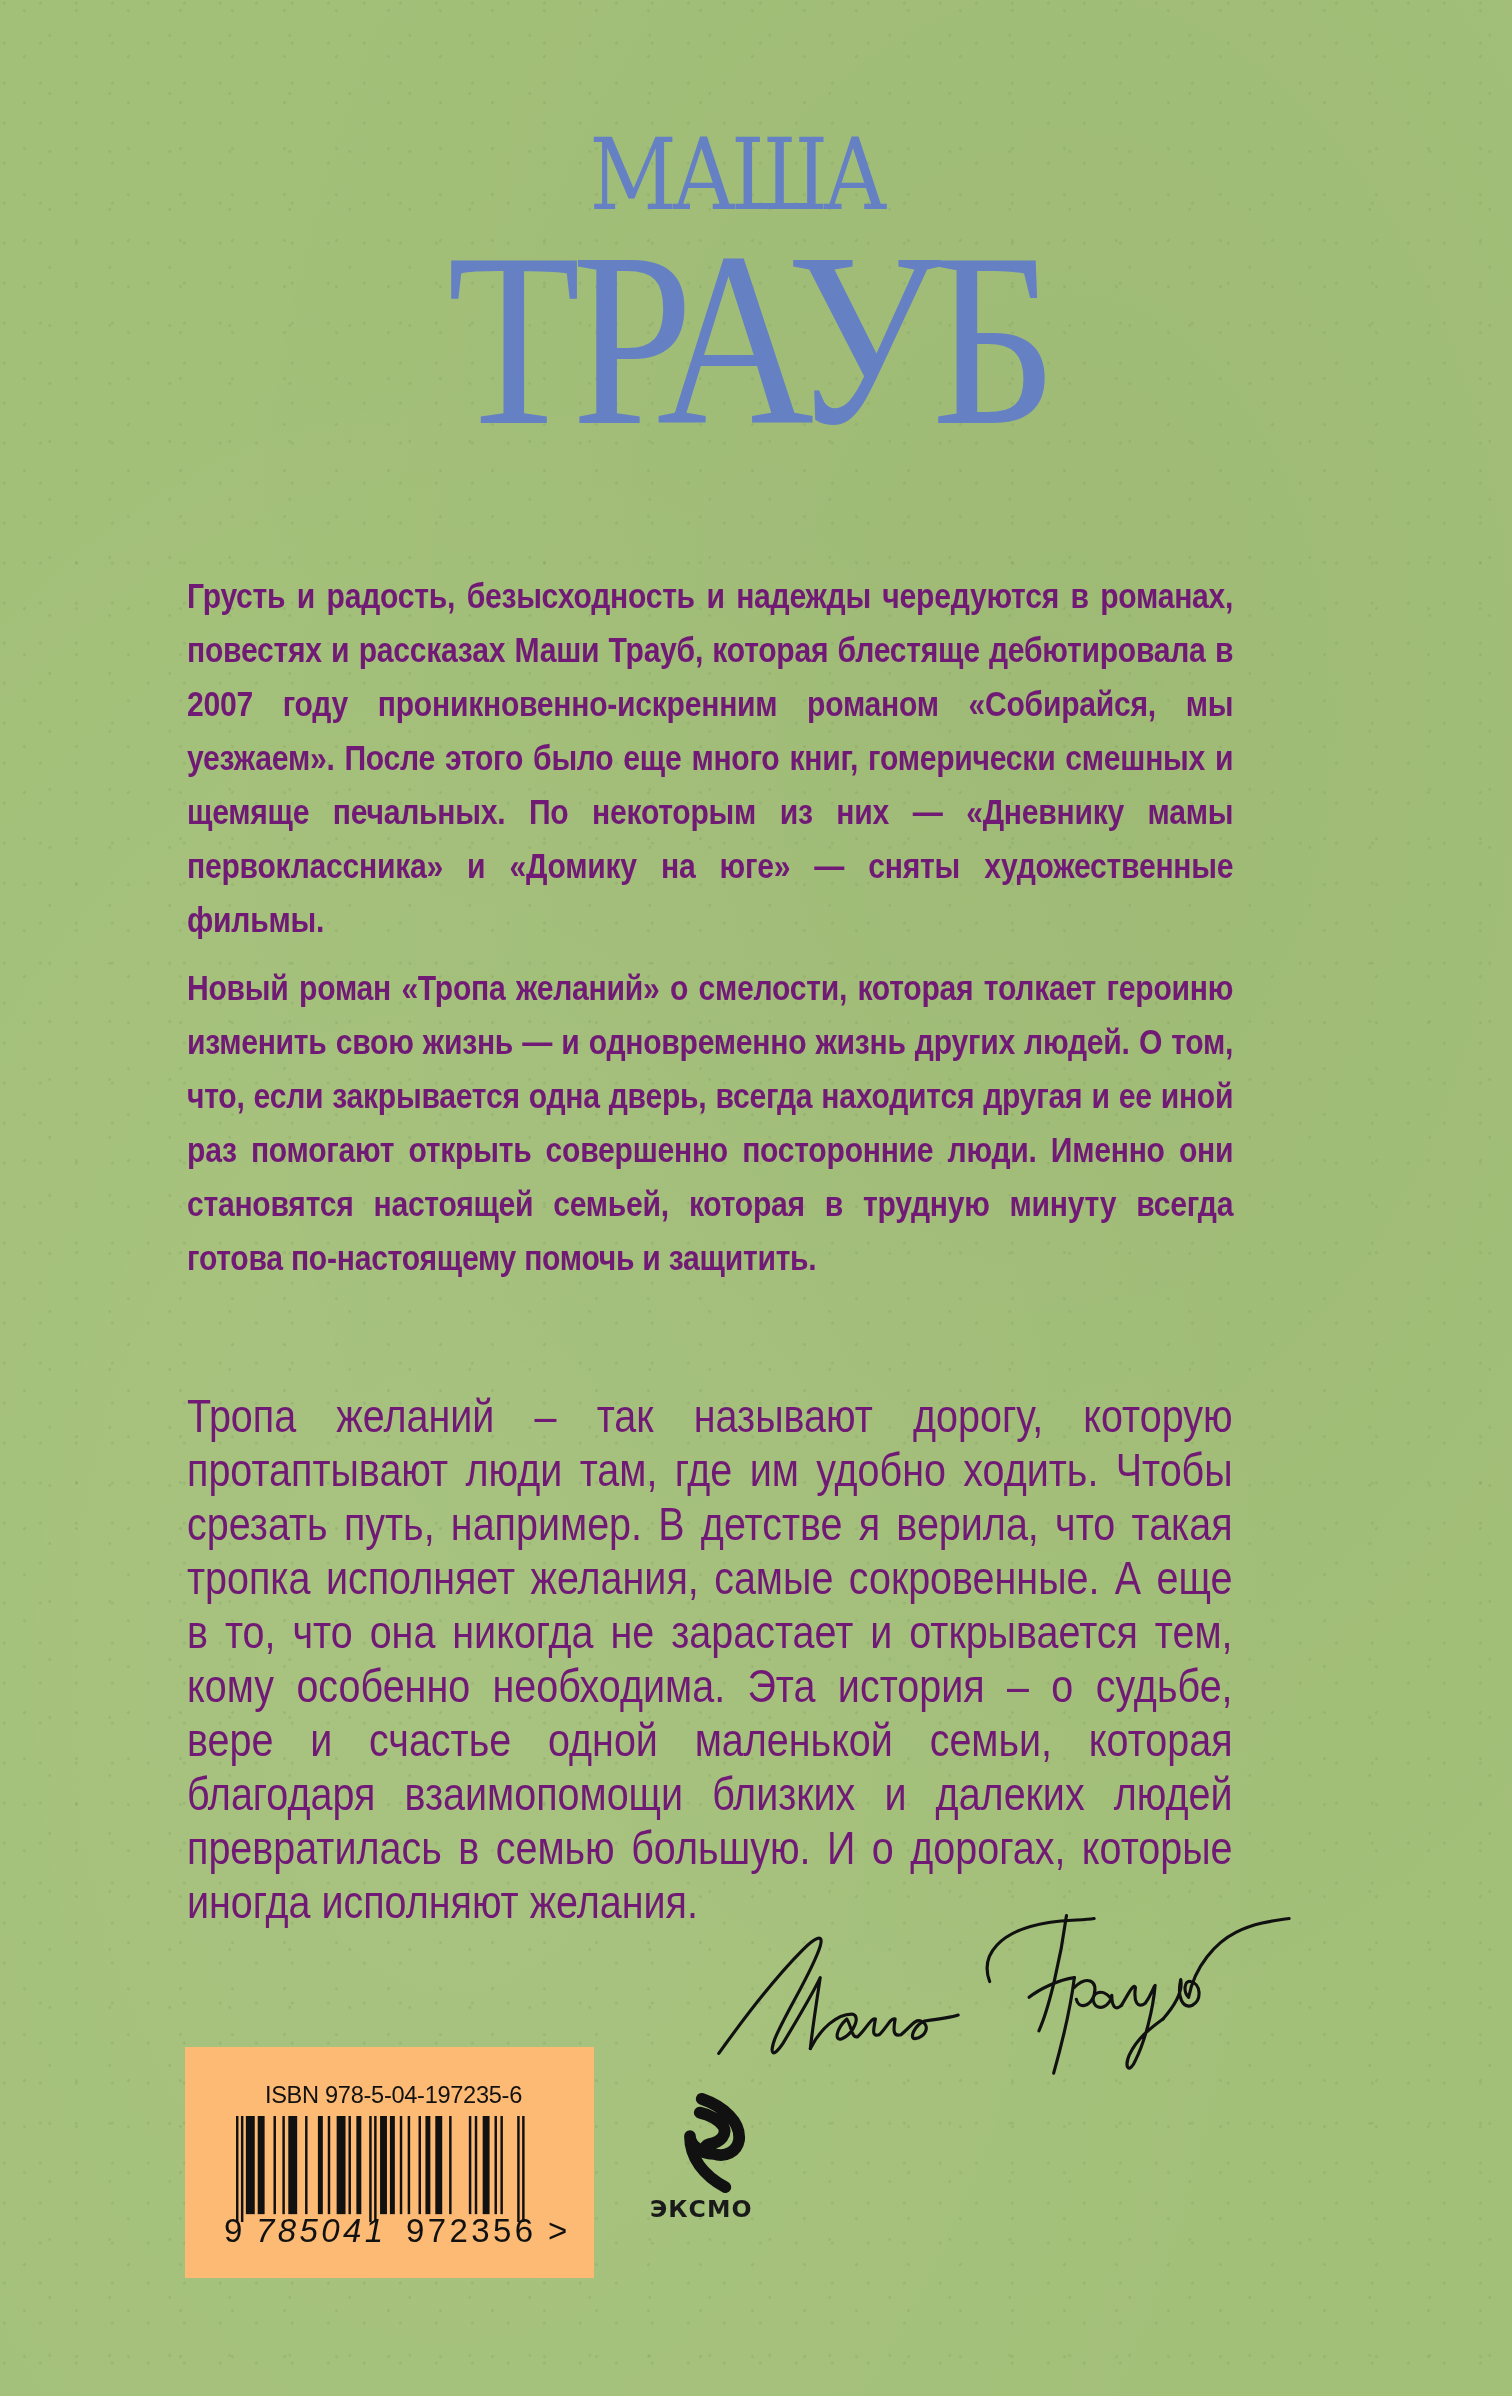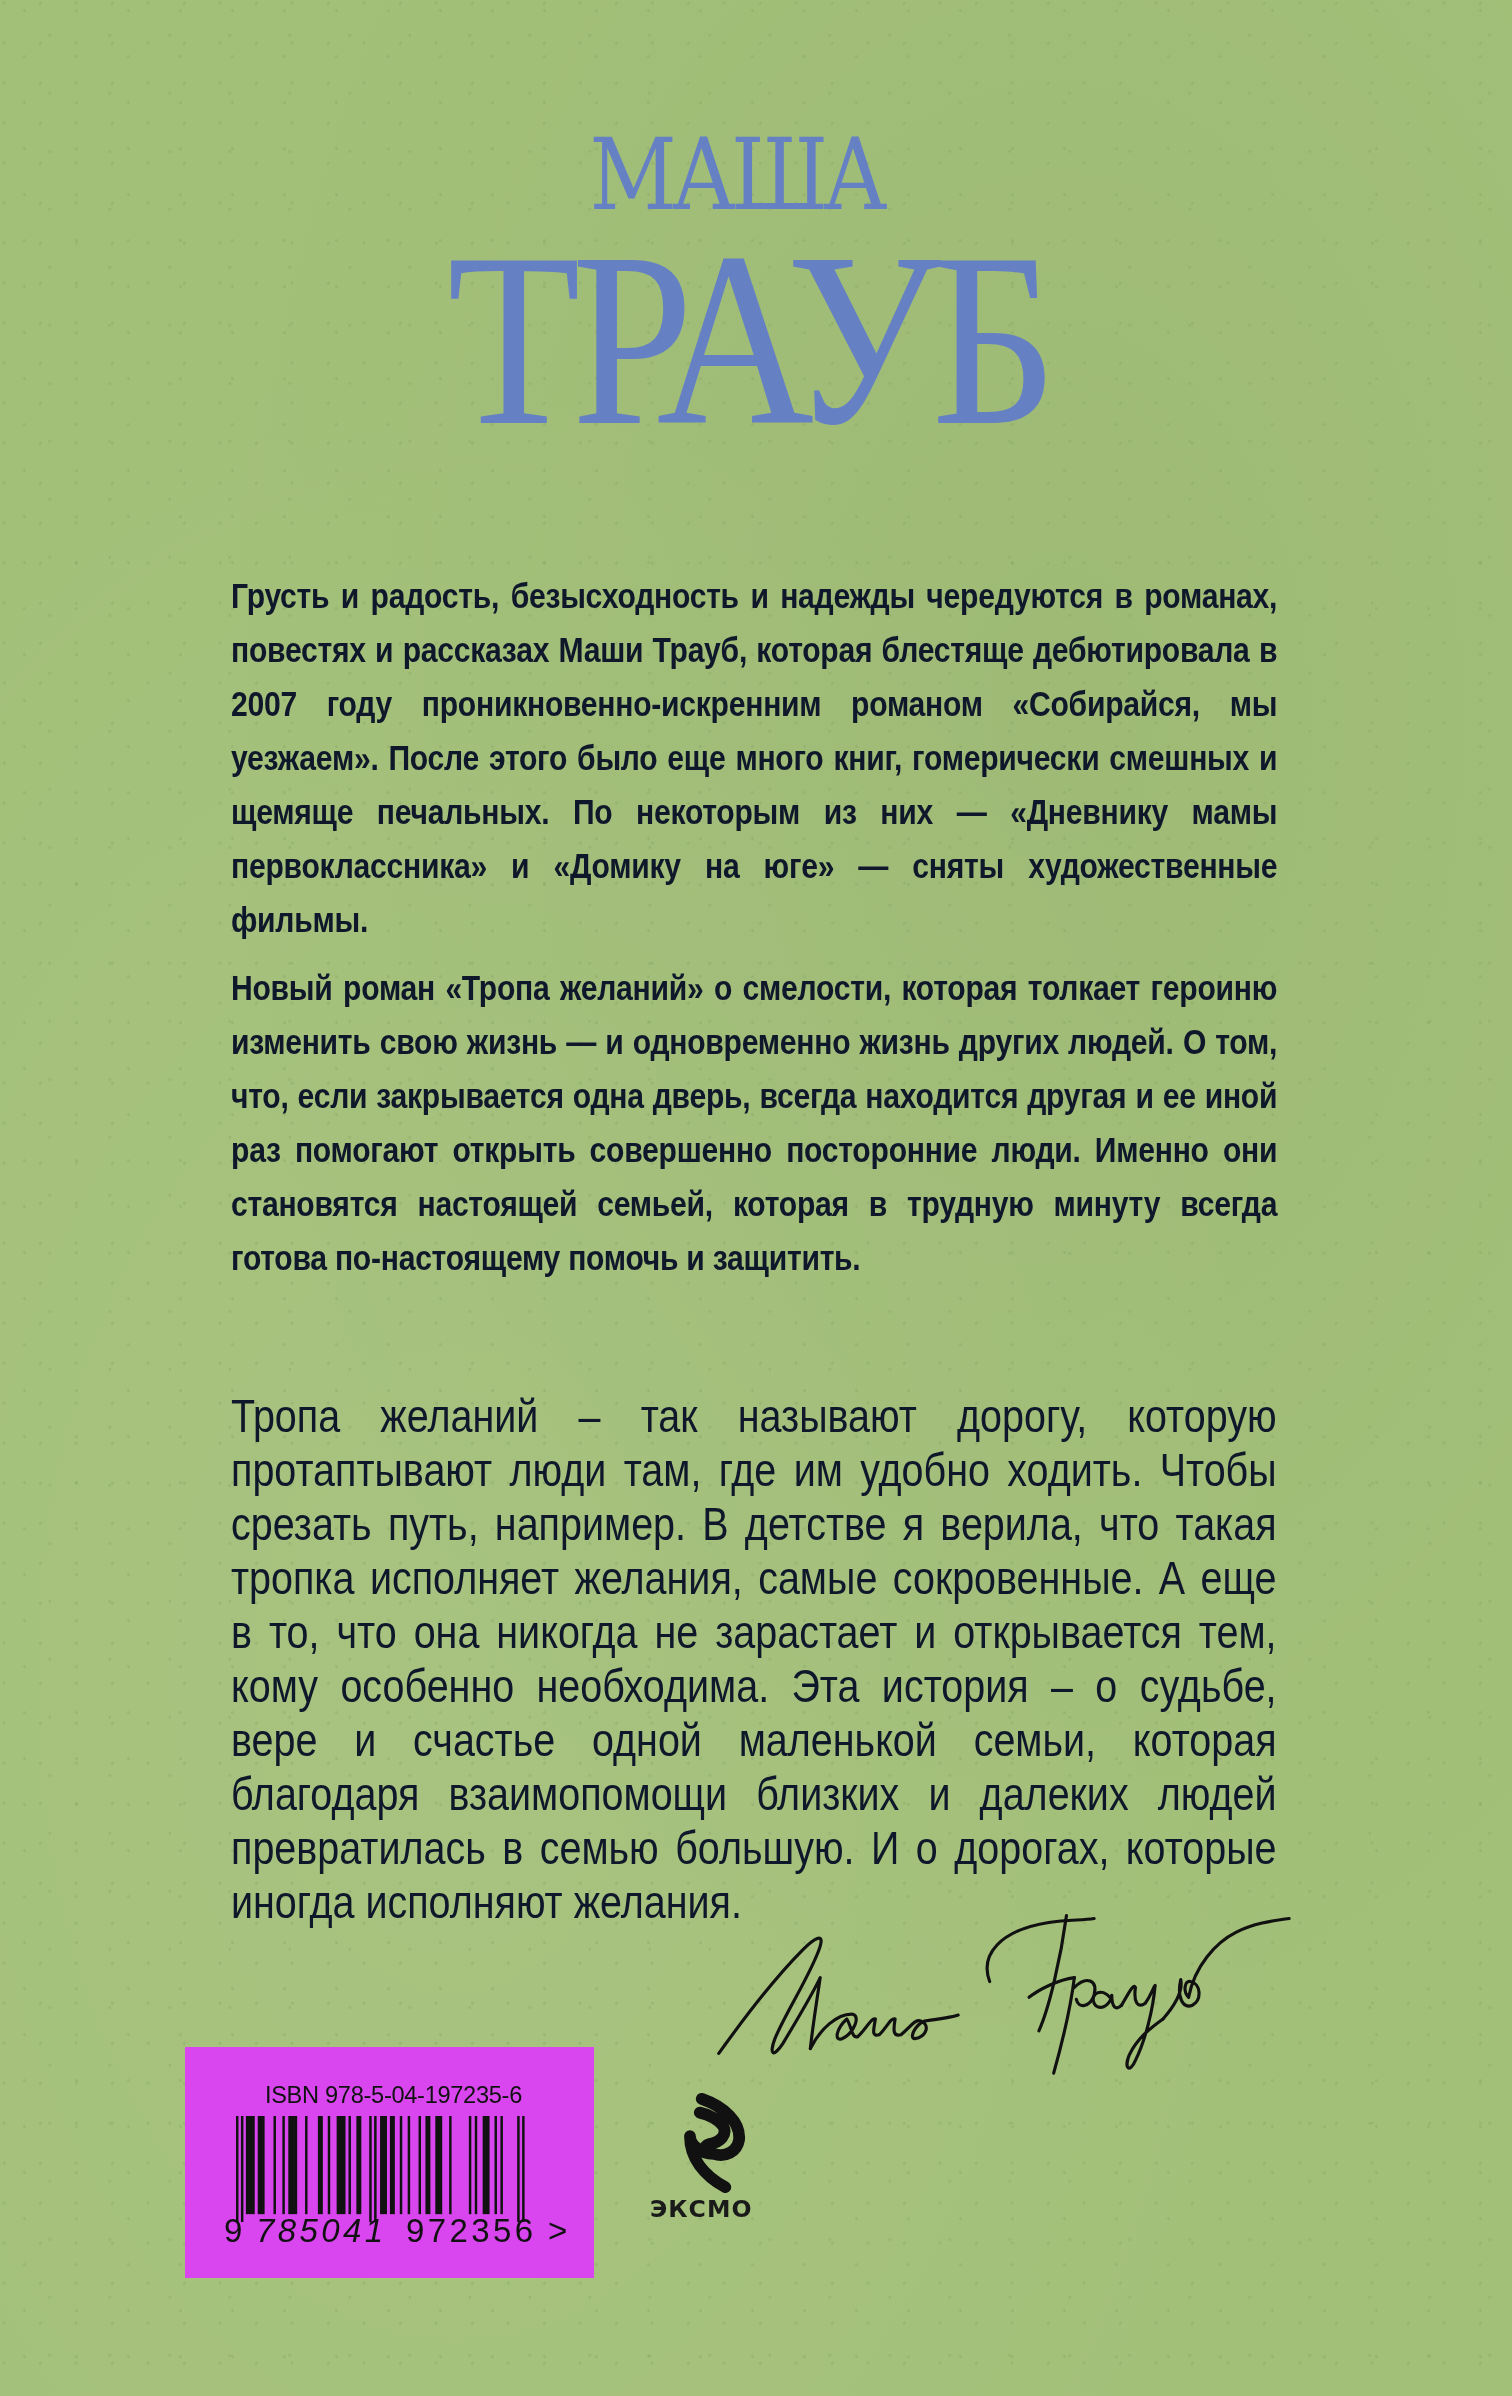--- a/index.html
+++ b/index.html
@@ -49,23 +49,22 @@
       line-height: 266px;
       letter-spacing: -9.9px;
       transform: scaleX(0.88);
       transform-origin: 50% 50%;
       margin-left: -7.9px;
     }
     .blurb {
       position: absolute;
       left: 187px;
       width: 1046px;
-      color: #0f172a;
+      color: #701a75;
       text-align: justify;
-      margin-left: 44px;
     }
     .blurb p { margin: 0; }
     .bold-text {
       top: 569px;
       font-family: "Liberation Sans Narrow", "Liberation Sans", sans-serif;
       font-weight: bold;
       font-size: 35px;
       line-height: 54px;
       letter-spacing: -0.3px;
     }
@@ -85,21 +84,21 @@
       top: 1881px;
       width: 591px;
       height: 207px;
     }
     .barcode-box {
       position: absolute;
       left: 185px;
       top: 2047px;
       width: 409px;
       height: 231px;
-      background: #d946ef;
+      background: #fdba74;
     }
     .isbn-label {
       position: absolute;
       left: 0; width: 100%;
       top: 35px;
       text-align: center;
       font-family: "Liberation Sans", sans-serif;
       font-size: 23.6px;
       line-height: 27.6px;
       color: #111;

